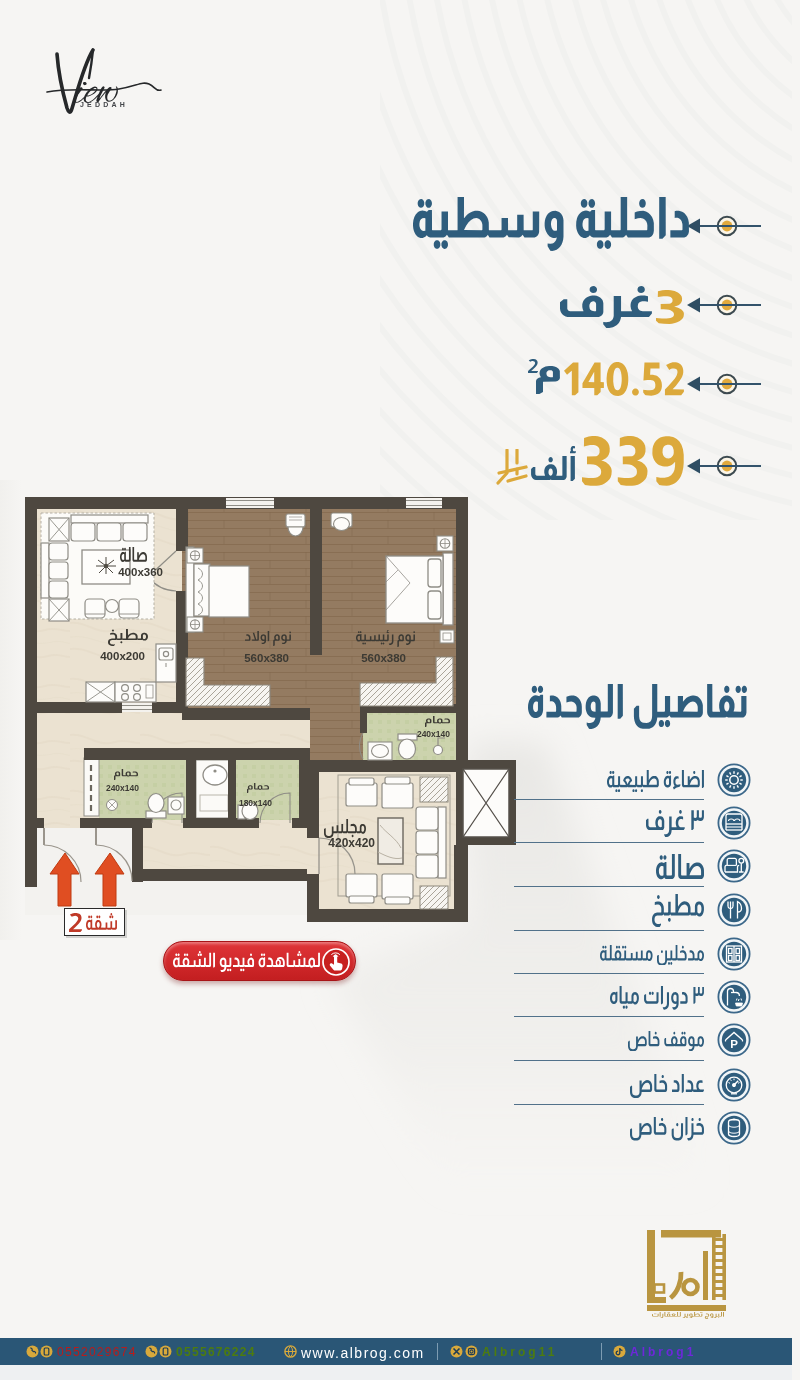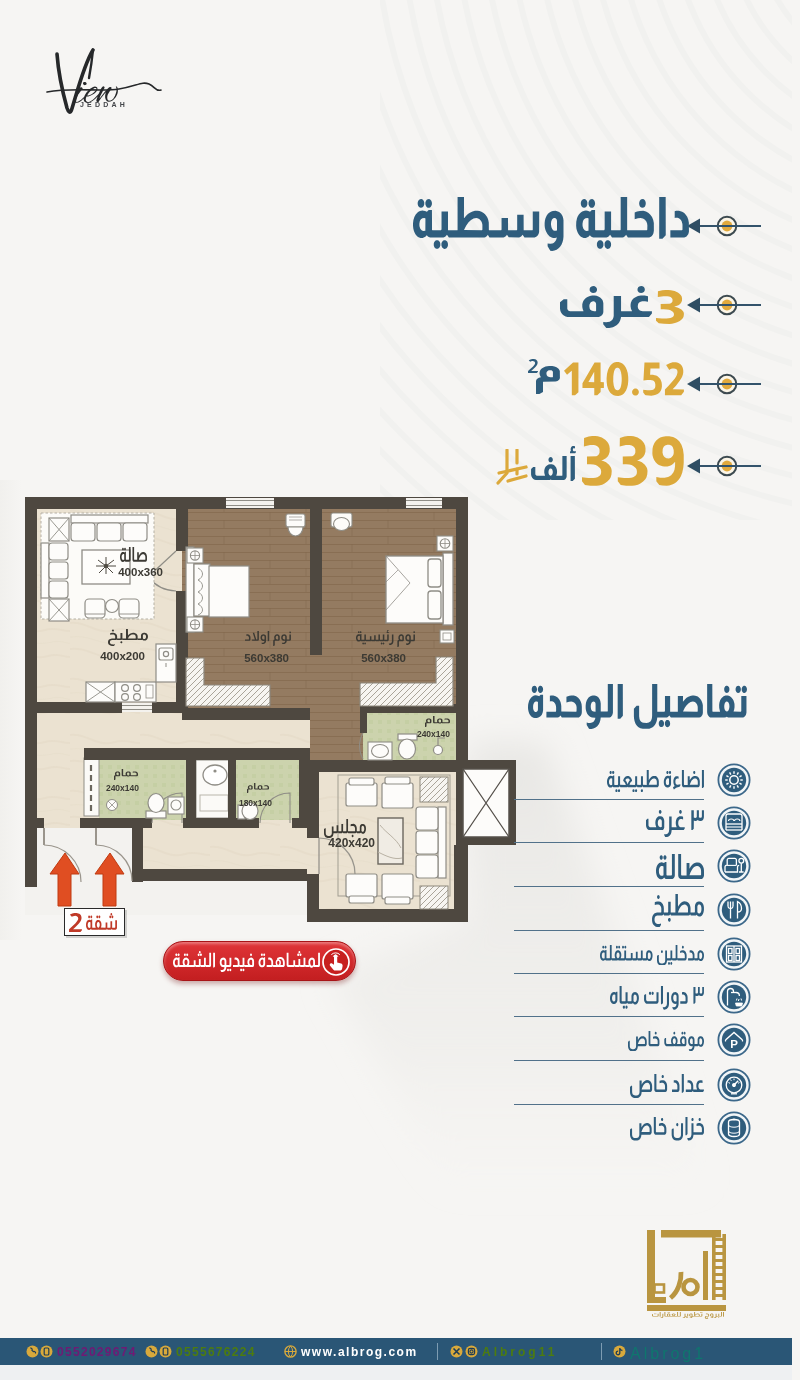--- a/index.html
+++ b/index.html
@@ -740,40 +740,40 @@
 <svg class="abs" style="left:26px;top:1345px" width="13" height="13" viewBox="0 0 13 13">
       <circle cx="6.5" cy="6.5" r="6" fill="#d8a93c"></circle>
       <path d="M4 3.5 c2 -1 3.5 2 2.5 3 l2 2 c1 -1 4 0.5 3 2.5" transform="scale(0.7) translate(2,1)" stroke="#1d3c55" stroke-width="1.6" fill="none"></path>
     </svg>
 
 <svg class="abs" style="left:40px;top:1345px" width="13" height="13" viewBox="0 0 13 13">
       <circle cx="6.5" cy="6.5" r="6" fill="#d8a93c"></circle>
       <rect x="4.2" y="3" width="4.6" height="7" rx="1" fill="none" stroke="#1d3c55" stroke-width="1.2"></rect>
     </svg>
 
-<div class="abs" style="left:57px;top:1345px;font-size:12px;font-weight:bold;color:#701a75;letter-spacing:1.3px">0552029674</div>
+<div class="abs" style="left:57px;top:1345px;font-size:12px;font-weight:normal;color:#b91c1c;letter-spacing:1.3px">0552029674</div>
 
 <svg class="abs" style="left:145px;top:1345px" width="13" height="13" viewBox="0 0 13 13">
       <circle cx="6.5" cy="6.5" r="6" fill="#d8a93c"></circle>
       <path d="M4 3.5 c2 -1 3.5 2 2.5 3 l2 2 c1 -1 4 0.5 3 2.5" transform="scale(0.7) translate(2,1)" stroke="#1d3c55" stroke-width="1.6" fill="none"></path>
     </svg>
 
 <svg class="abs" style="left:159px;top:1345px" width="13" height="13" viewBox="0 0 13 13">
       <circle cx="6.5" cy="6.5" r="6" fill="#d8a93c"></circle>
       <rect x="4.2" y="3" width="4.6" height="7" rx="1" fill="none" stroke="#1d3c55" stroke-width="1.2"></rect>
     </svg>
 
 <div class="abs" style="left:176px;top:1345px;font-size:12px;font-weight:bold;color:#4d7c0f;letter-spacing:1.3px">0555676224</div>
 
 <svg class="abs" style="left:284px;top:1345px" width="13" height="13" viewBox="0 0 13 13">
       <circle cx="6.5" cy="6.5" r="5.6" fill="none" stroke="#d8a93c" stroke-width="1.4"></circle>
       <path d="M1 6.5 h11 M6.5 1 a8 8 0 0 1 0 11 M6.5 1 a8 8 0 0 0 0 11" stroke="#d8a93c" stroke-width="1" fill="none"></path>
     </svg>
 
-<div class="abs" style="left:301px;top:1345px;font-size:12px;font-weight:bold;color:#fff;letter-spacing:1.5px">www.albrog.com</div>
+<div class="abs" style="left:301px;top:1345px;font-size:14px;font-weight:normal;color:#fff;letter-spacing:1.5px">www.albrog.com</div>
 
 <div class="abs" style="left:437px;top:1343px;width:1px;height:17px;background:#7d9cb2"></div>
 
 <svg class="abs" style="left:450px;top:1345px" width="13" height="13" viewBox="0 0 13 13">
       <circle cx="6.5" cy="6.5" r="6" fill="#d8a93c"></circle>
       <path d="M3.5 3.5 L9.5 9.5 M9.5 3.5 L3.5 9.5" stroke="#1d3c55" stroke-width="1.6"></path>
     </svg>
 
 <svg class="abs" style="left:465px;top:1345px" width="13" height="13" viewBox="0 0 13 13">
       <circle cx="6.5" cy="6.5" r="6" fill="#d8a93c"></circle>
@@ -783,13 +783,13 @@
 
 <div class="abs" style="left:482px;top:1344.5px;font-size:12px;font-weight:bold;color:#4d7c0f;letter-spacing:3px">Albrog11</div>
 
 <div class="abs" style="left:601px;top:1343px;width:1px;height:17px;background:#7d9cb2"></div>
 
 <svg class="abs" style="left:613px;top:1345px" width="13" height="13" viewBox="0 0 13 13">
       <circle cx="6.5" cy="6.5" r="6" fill="#d8a93c"></circle>
       <path d="M6.8 3 v5 a1.8 1.8 0 1 1 -1.6 -1.8 M6.8 3.4 c0.4 1.2 1.4 2 2.6 2.1" stroke="#1d3c55" stroke-width="1.3" fill="none"></path>
     </svg>
 
-<div class="abs" style="left:630px;top:1344.5px;font-size:16px;font-weight:normal;color:#0f766e;letter-spacing:3px">Albrog1</div>
+<div class="abs" style="left:630px;top:1344.5px;font-size:12px;font-weight:bold;color:#6d28d9;letter-spacing:3px">Albrog1</div>
 </div>
 </body></html>

